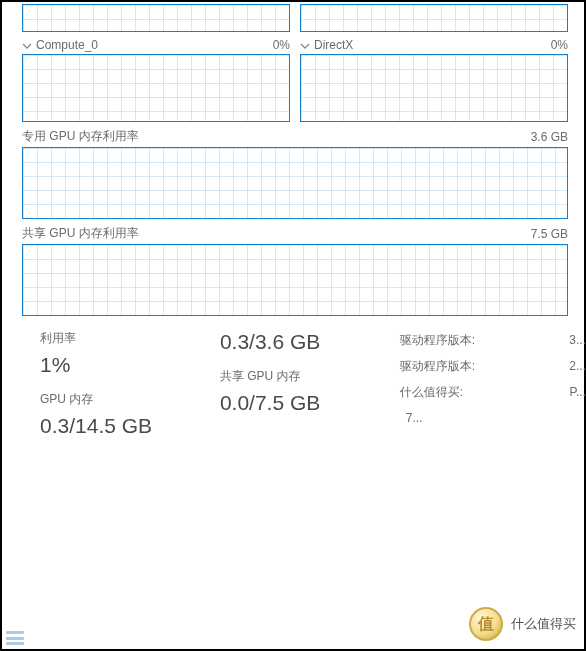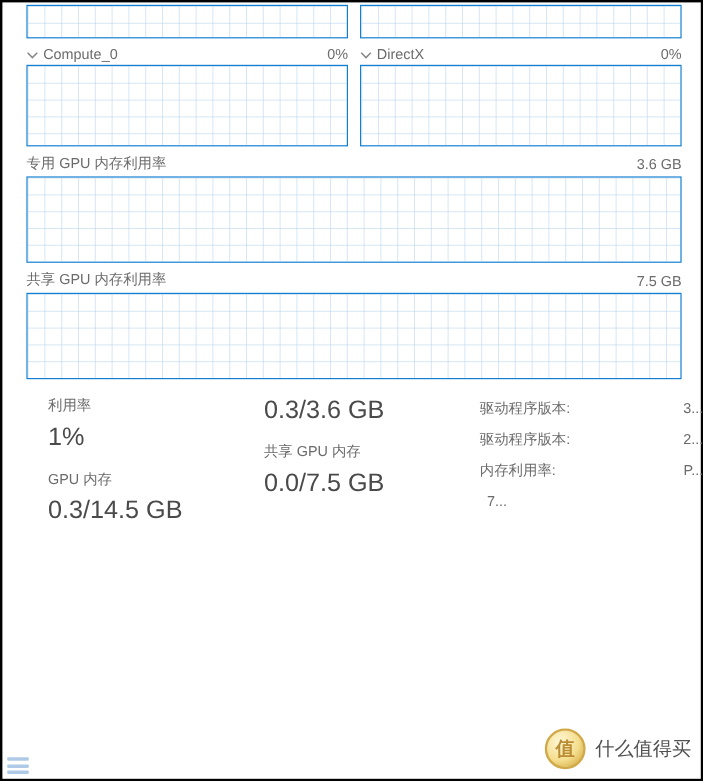--- a/index.html
+++ b/index.html
@@ -29,21 +29,21 @@
   .mem-plot { position: absolute; inset: 0; }
   .stats { position: absolute; left: 18px; right: 14px; bottom: 4px; display: flex; gap: 18px; }
   .col { flex: 1; display: flex; flex-direction: column; gap: 6px; }
   .col.right { flex: 1.15; }
   .stat-label { font-size: 12px; color: #6b6b6b; }
   .stat-value { font-size: 21px; color: #4a4a4a; line-height: 1.15; margin-bottom: 8px; }
   .kv-row { display: flex; justify-content: space-between; align-items: center; border: none; font-size: 12px; color: #6b6b6b; height: 20px; white-space: nowrap; }
   .kv-row .v { margin-left: 6px; overflow: hidden; text-overflow: clip; max-width: 22px; }
   .watermark { position: absolute; right: 8px; bottom: 8px; display: flex; align-items: center; gap: 8px; opacity: .85; pointer-events: none; }
   .watermark .coin { width: 34px; height: 34px; border-radius: 50%; background: radial-gradient(circle at 35% 30%, #fff6d0, #f3d87a 55%, #d7af3c 80%); border: 2px solid #c99b2a; display: flex; align-items: center; justify-content: center; color: #b07b12; font-weight: 700; font-size: 16px; }
-  .watermark .txt { font-size: 16px; color: #333; }
+  .watermark .txt { font-size: 13px; color: #333; }
   .tab-icon { position: absolute; left: 4px; bottom: 4px; width: 18px; height: 14px; display: flex; flex-direction: column; justify-content: space-between; opacity: .6; }
   .tab-icon span { height: 3px; background: #7aa7d6; display: block; border-radius: 1px; }
 </style>
 </head>
 <body>
 
 <div class="frame">
   <div class="inner">
     <div class="content">
 
@@ -119,21 +119,21 @@
         <div class="col right">
           <div class="kv-row">
             <span>驱动程序版本:</span>
             <span class="v">3...</span>
           </div>
           <div class="kv-row">
             <span>驱动程序版本:</span>
             <span class="v">2...</span>
           </div>
           <div class="kv-row">
-            <span>内存利用率:</span>
+            <span>什么值得买:</span>
             <span class="v">P...</span>
           </div>
           <div class="kv-row">
             <span class="v">7...</span>
           </div>
         </div>
       </div>
 
     </div>
   </div>

